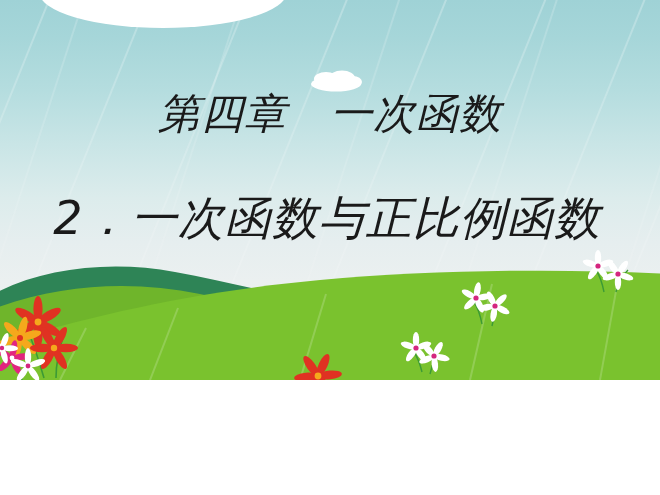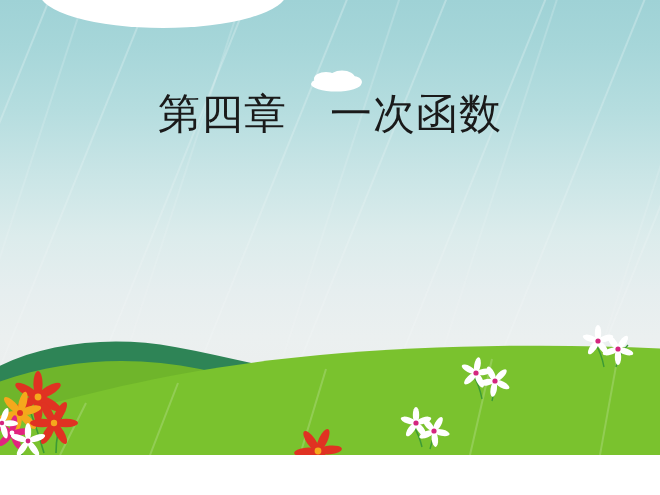--- a/index.html
+++ b/index.html
@@ -3,32 +3,33 @@
 <meta charset="utf-8">
 <style>
   * { margin:0; padding:0; box-sizing:border-box; }
   html,body { width:660px; height:495px; overflow:hidden; }
   body {
     font-family:"Liberation Sans","DejaVu Sans",sans-serif;
     background:#ffffff;
   }
   #slide {
     position:relative;
-    width:660px; height:455px;
+    width:660px; height:380px;
     overflow:hidden;
     background:linear-gradient(to bottom,
         #9fd2d6 0%,
         #a6d6d9 10%,
         #b5dddf 24%,
         #c9e5e6 38%,
         #dcecec 52%,
         #e6eeef 64%,
         #ebf0f0 74%,
         #eceeee 84%,
         #ebecec 100%);
+    font-style:italic;
   }
 
   
   .rain {
     position:absolute; inset:0;
     background-image:
       repeating-linear-gradient(112deg,
         rgba(255,255,255,0) 0px,
         rgba(255,255,255,0) 44px,
         rgba(255,255,255,0.30) 45px,
@@ -295,15 +296,16 @@
           <ellipse cx="0" cy="-8" rx="3.2" ry="8" transform="rotate(252)"></ellipse>
           <ellipse cx="0" cy="-8" rx="3.2" ry="8" transform="rotate(324)"></ellipse>
         </g>
         <circle cx="0" cy="0" r="2.6" fill="#d4267f"></circle>
       </g>
     </g>
   </svg>
 
   <div class="title-line" id="title-chapter">第四章　一次函数</div>
 
+  <div class="title-line" id="title-section">2．一次函数与正比例函数</div>
 
 
 </div>
 
 </body></html>

